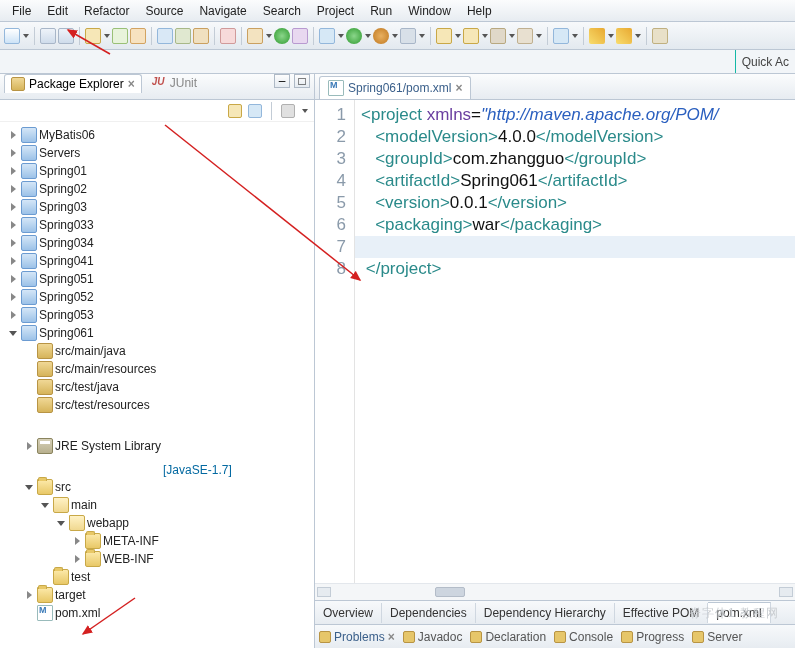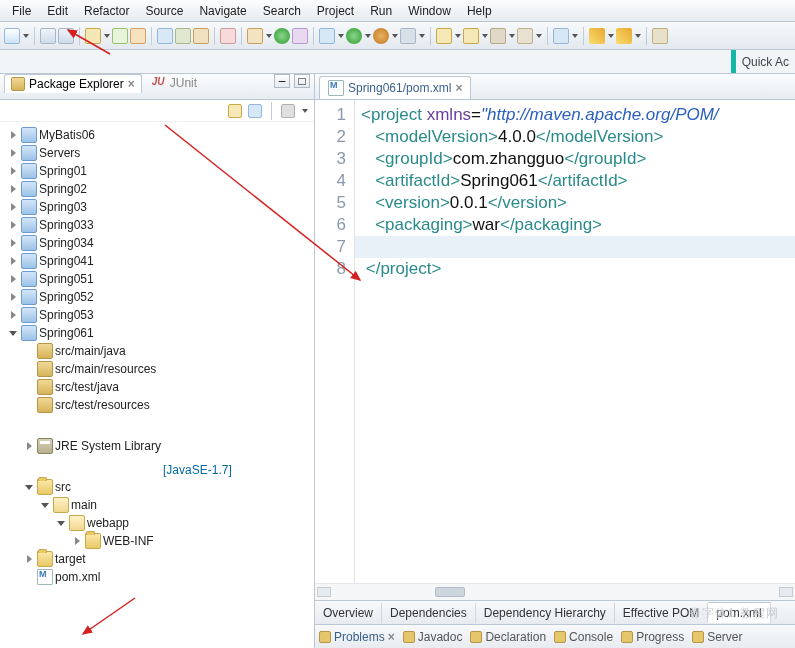--- a/index.html
+++ b/index.html
@@ -10,21 +10,21 @@
 .menubar span { padding: 2px 8px; color: #222; cursor: default; }
 
 
 .toolbar { height: 28px; background: linear-gradient(#f7f9fb,#e3e9ef); border-bottom: 1px solid #bcc7d4; display: flex; align-items: center; padding: 0 4px; gap: 2px; }
 .tb { width: 16px; height: 16px; display: inline-block; border-radius: 2px; position: relative; }
 .tb-sep { width: 1px; height: 18px; background: #c3ccd6; margin: 0 3px; }
 .tb-dd { width: 0; height: 0; border-left: 3px solid transparent; border-right: 3px solid transparent; border-top: 4px solid #555; display: inline-block; margin-left: 1px; vertical-align: middle; }
 
 
 .quickrow { height: 24px; background: #f2f5f8; border-bottom: 1px solid #bcc7d4; position: relative; }
-.quickbox { position: absolute; right: 0; top: 0; height: 23px; border-left: 5px solid #14b8a6; display: flex; align-items: center; padding: 0 6px; color: #444; }
+.quickbox { position: absolute; right: 0; top: 0; height: 23px; border-left: 1px solid #14b8a6; display: flex; align-items: center; padding: 0 6px; color: #444; }
 
 
 .main { display: flex; height: calc(648px - 22px - 28px - 24px); }
 .sidebar { width: 315px; border-right: 1px solid #bcc7d4; display: flex; flex-direction: column; }
 .editor { flex: 1; display: flex; flex-direction: column; }
 
 
 .viewhdr { height: 26px; background: linear-gradient(#fbfcfd,#e7ecf1); border-bottom: 1px solid #bcc7d4; display: flex; align-items: flex-start; padding: 0 4px; gap: 4px; }
 .viewtab { display: flex; align-items: center; gap: 4px; padding: 2px 6px; background: #fff; border: 1px solid #bcc7d4; border-bottom: none; border-radius: 3px 3px 0 0; }
 .viewtab.inactive { background: transparent; border: none; color: #888; }
@@ -359,21 +359,37 @@
               <span class="tw open"></span>
               <span class="ic ic-folder-open"></span>
               <span class="lbl"> webapp</span>
             </div>
           </li>
           <li>
             <div class="row">
               <span class="indent" style="width: 64px;"></span>
               <span class="tw closed"></span>
               <span class="ic ic-fld"></span>
+              <span class="lbl"> META-INF</span>
+            </div>
+          </li>
+          <li>
+            <div class="row">
+              <span class="indent" style="width: 64px;"></span>
+              <span class="tw closed"></span>
+              <span class="ic ic-fld"></span>
               <span class="lbl"> WEB-INF</span>
+            </div>
+          </li>
+          <li>
+            <div class="row">
+              <span class="indent" style="width: 32px;"></span>
+              <span class="tw "></span>
+              <span class="ic ic-fld"></span>
+              <span class="lbl"> test</span>
             </div>
           </li>
           <li>
             <div class="row">
               <span class="indent" style="width: 16px;"></span>
               <span class="tw closed"></span>
               <span class="ic ic-fld"></span>
               <span class="lbl"> target</span>
             </div>
           </li>

